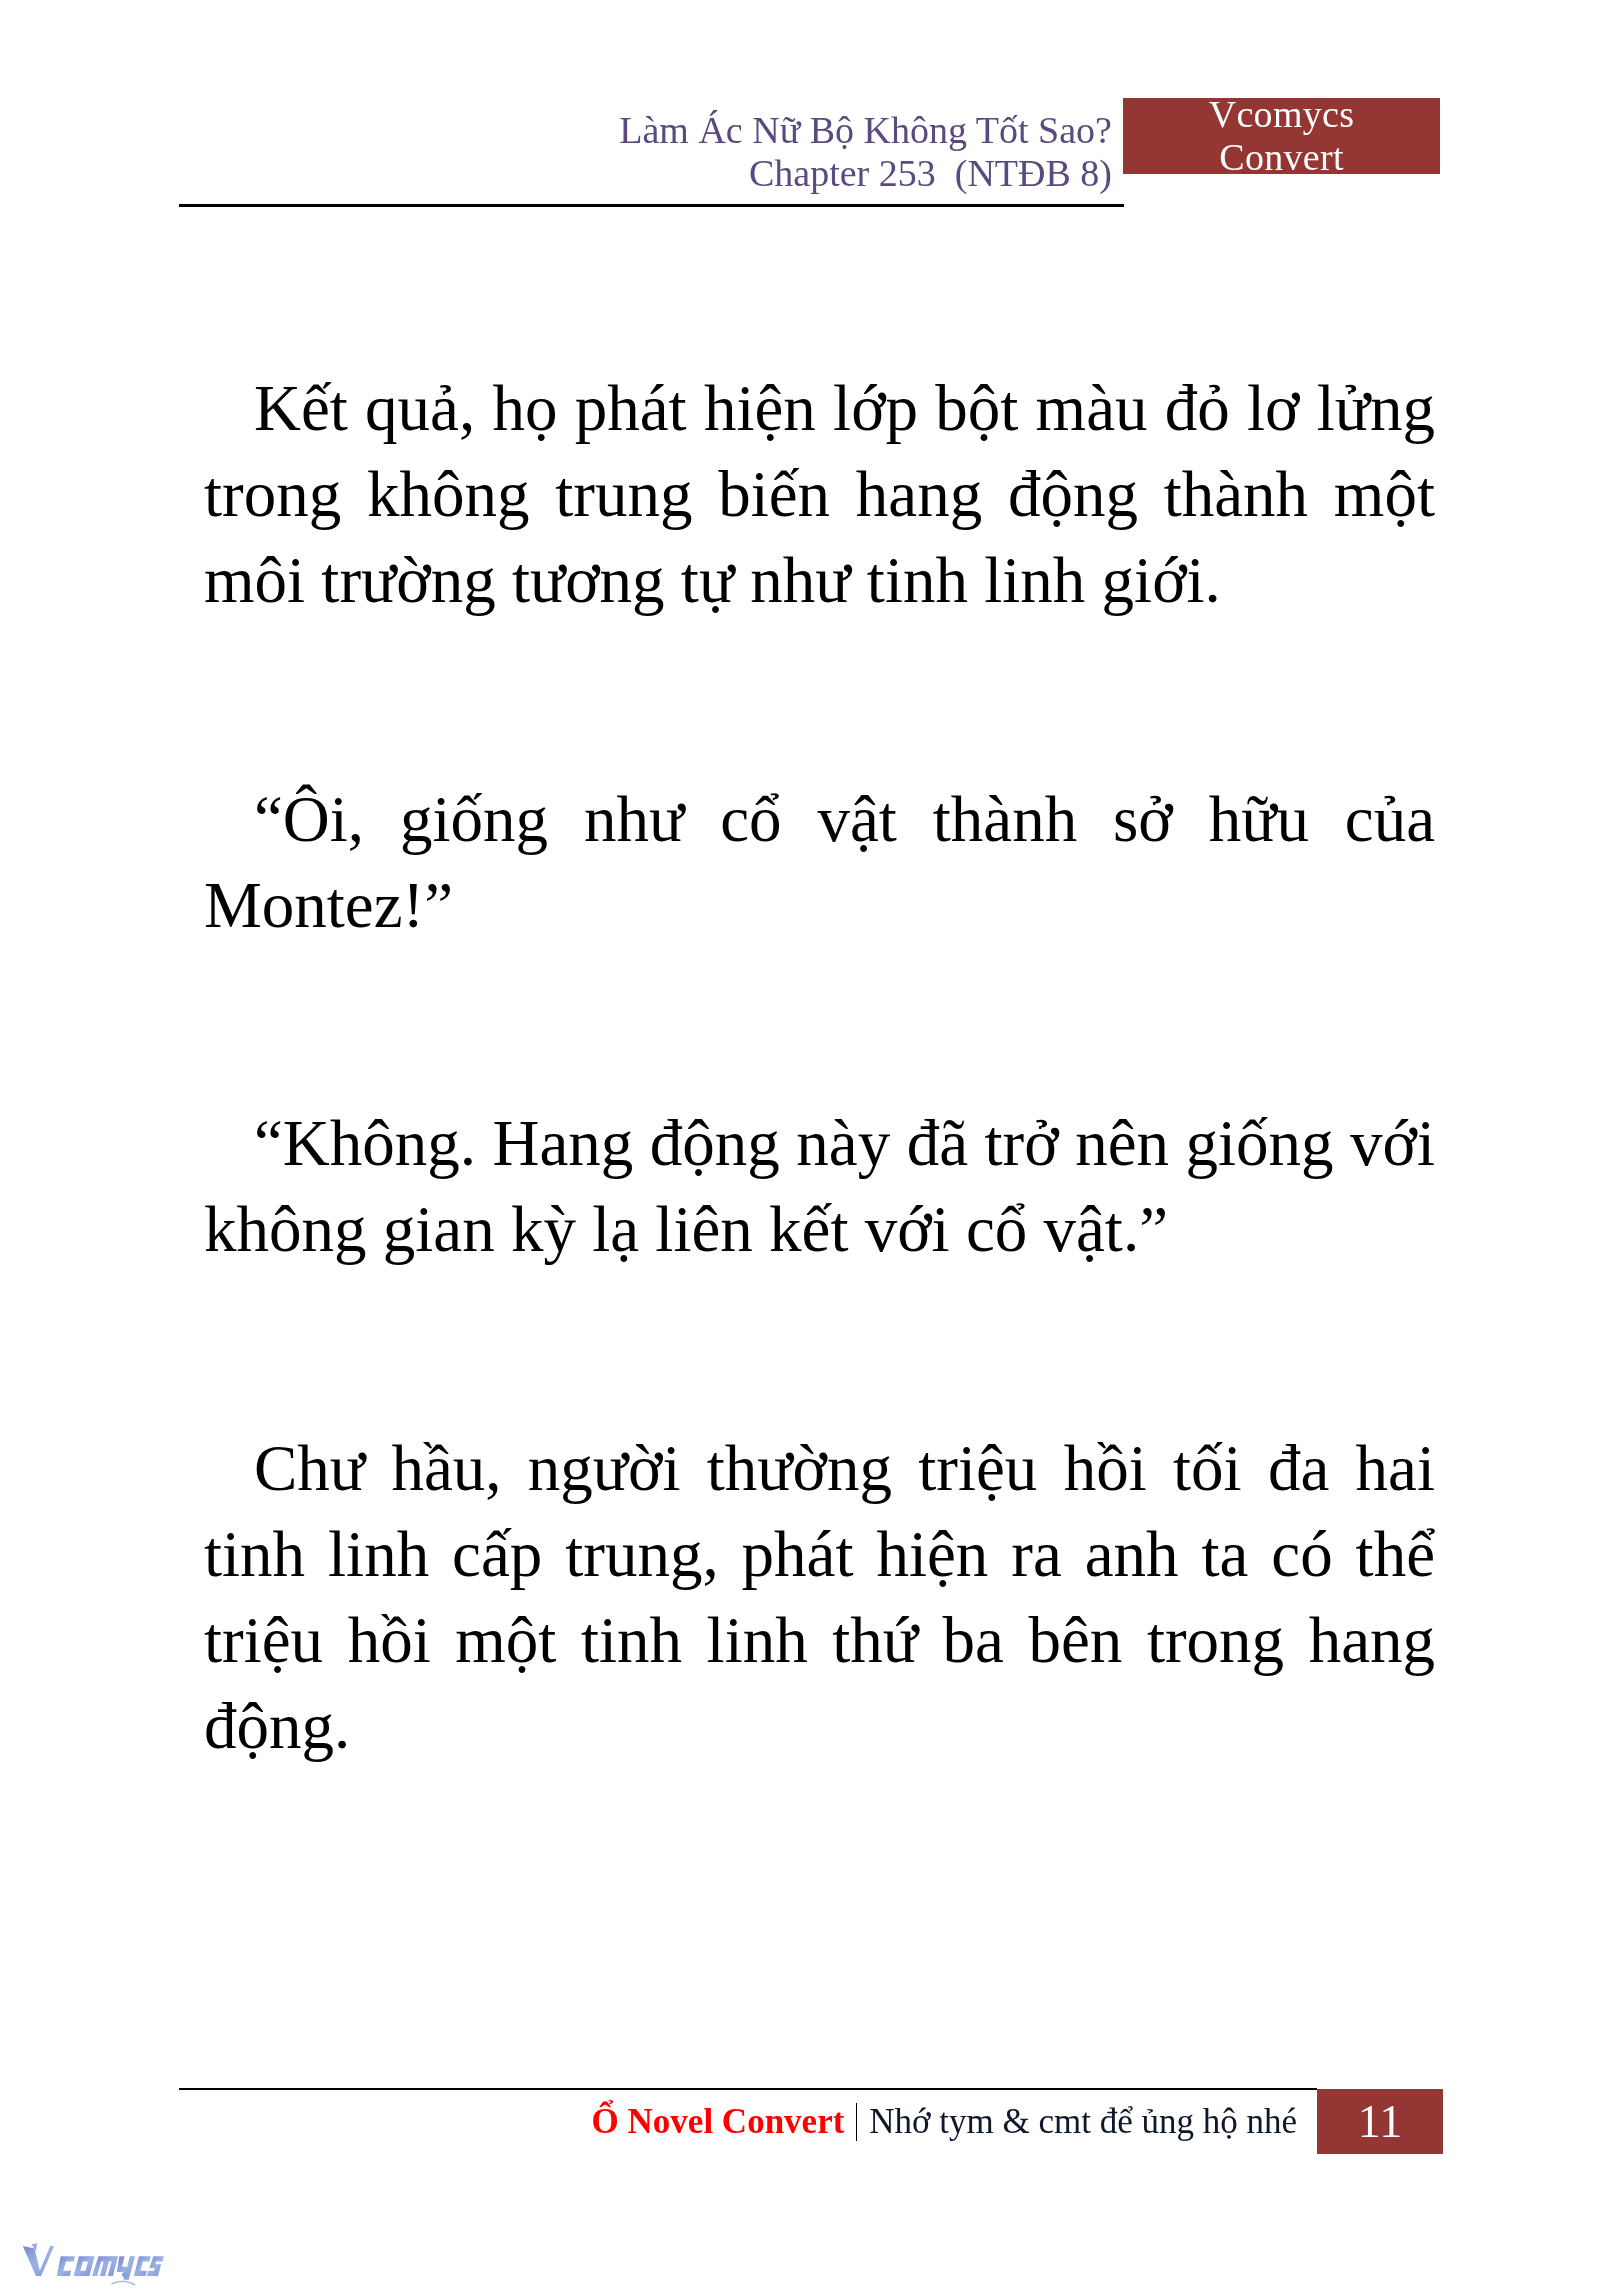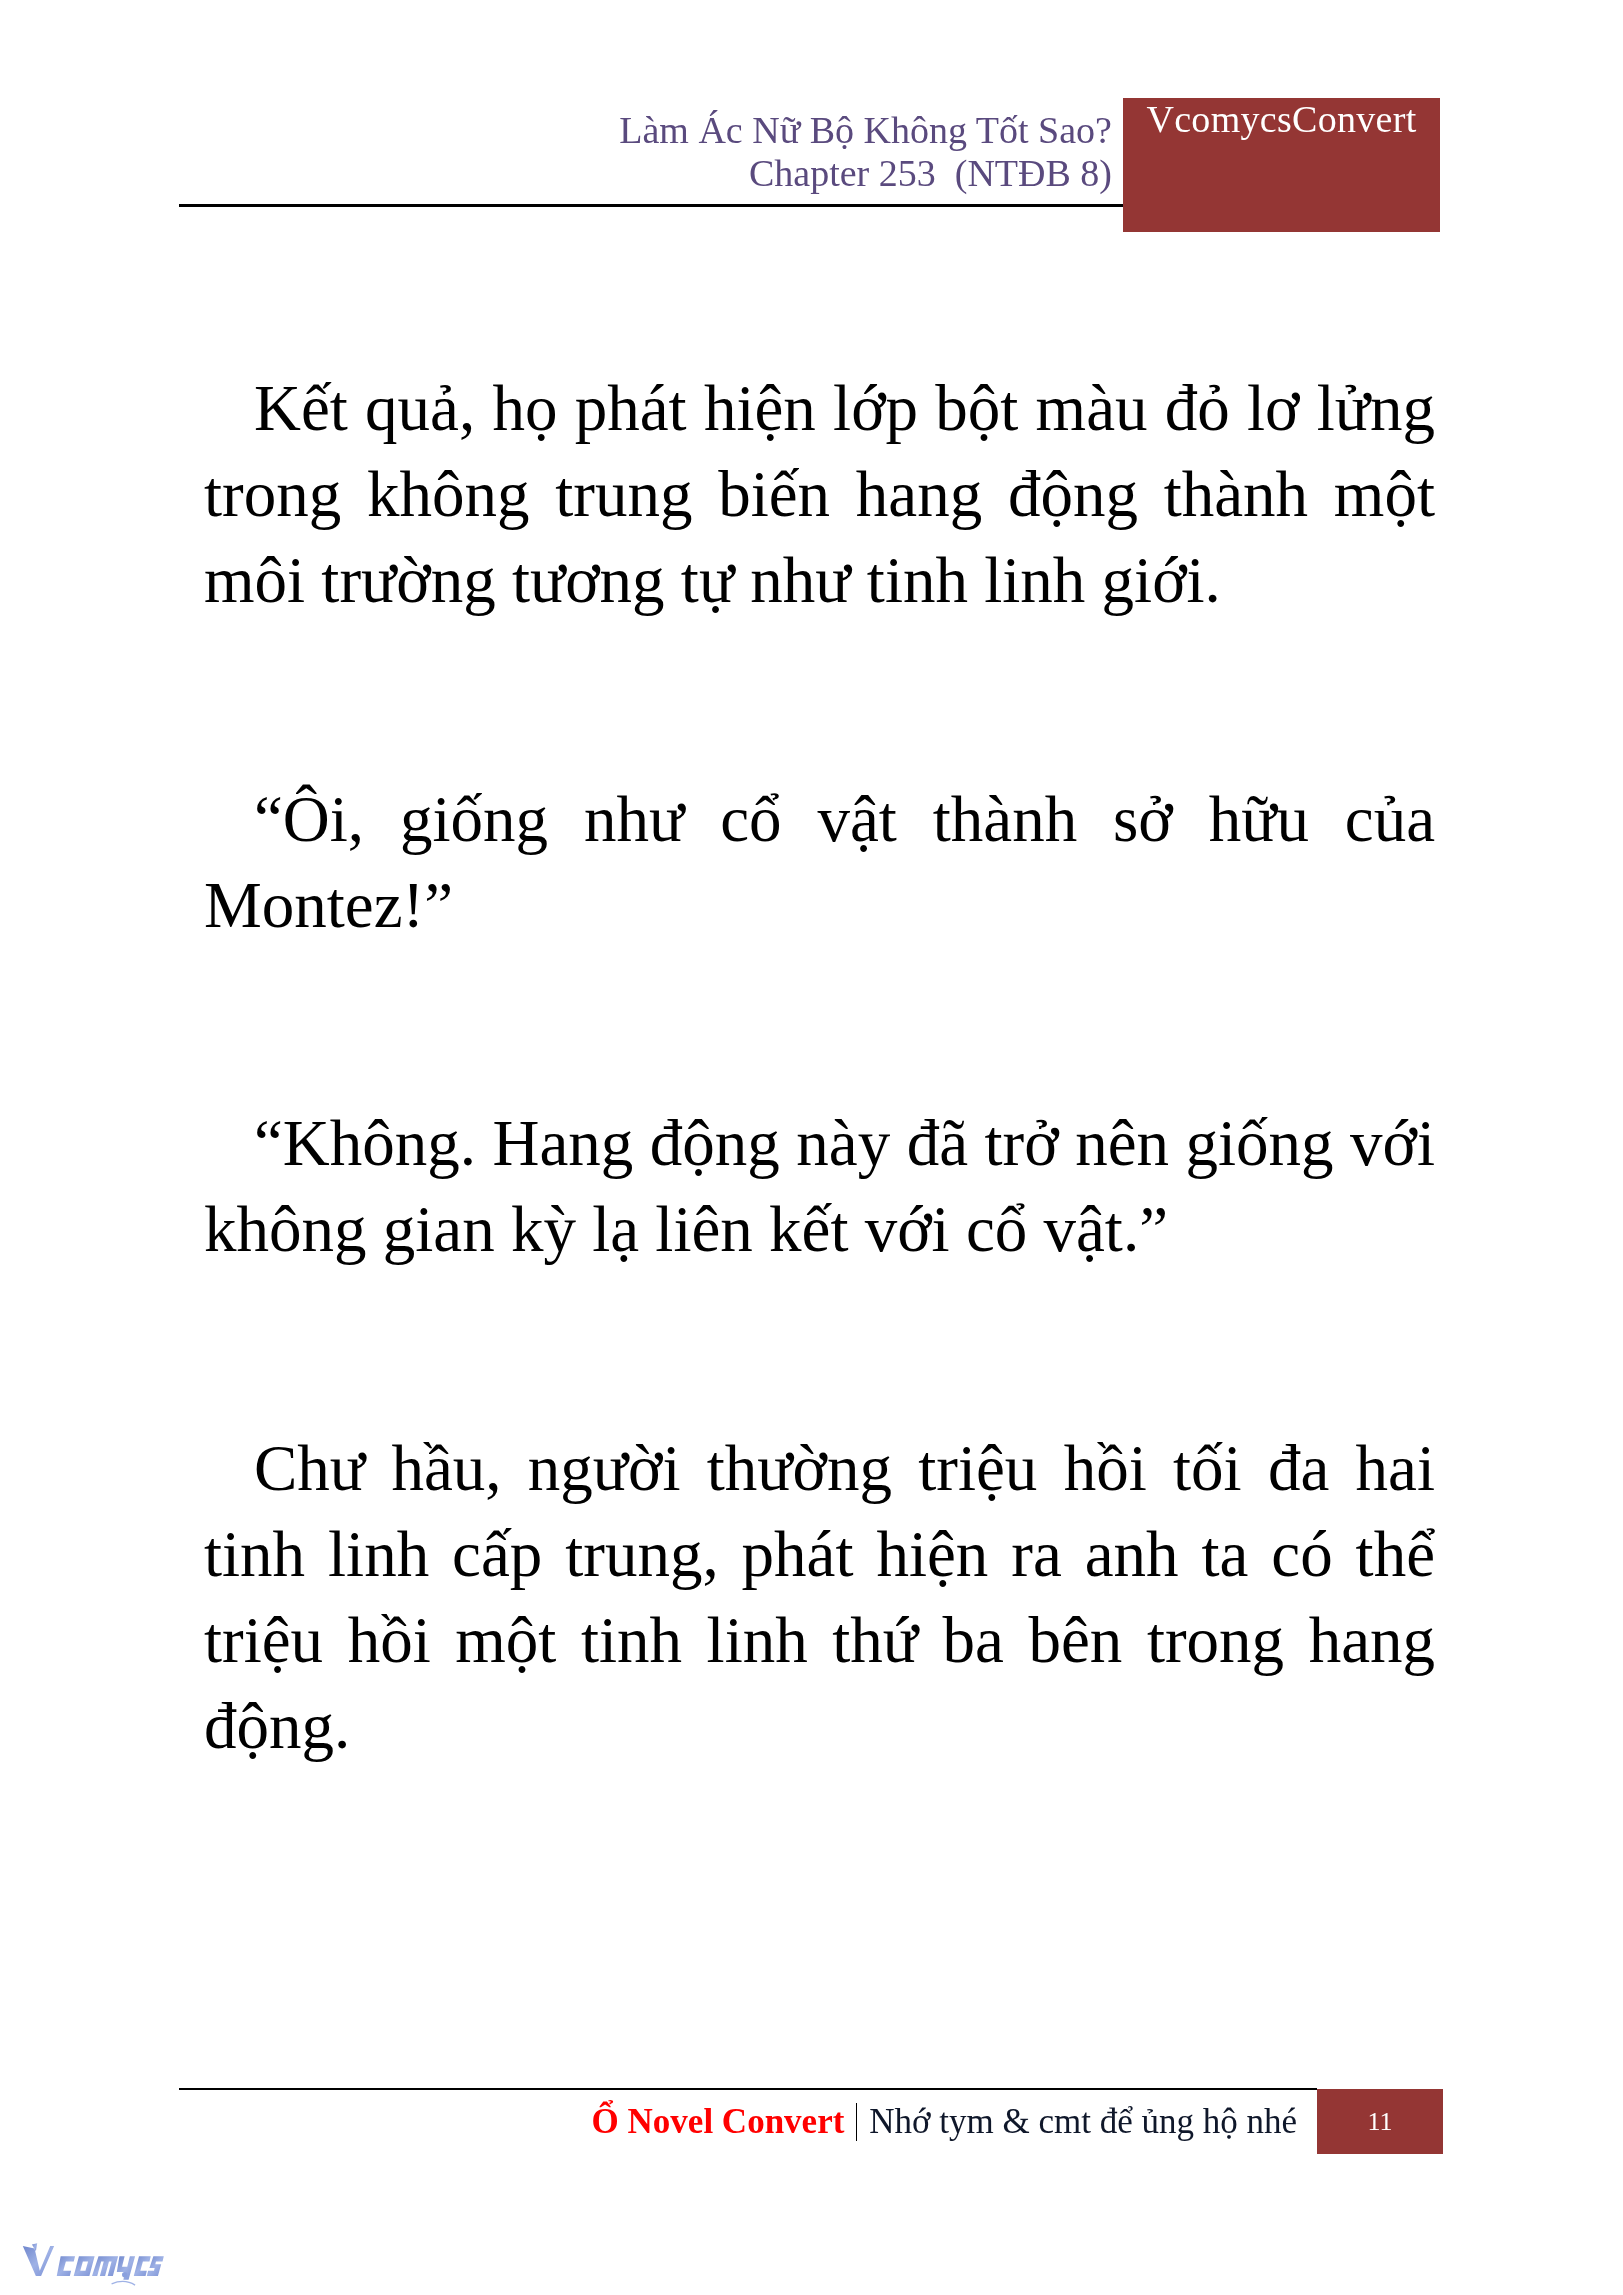--- a/index.html
+++ b/index.html
@@ -35,28 +35,28 @@
       width: 945px;
       height: 2.6px;
       background: #000000;
     }
 
     .header-badge {
       position: absolute;
       left: 1123px;
       top: 98px;
       width: 317px;
-      height: 134px;
+      height: 76px;
       background: #943634;
       color: #ffffff;
       font-size: 38px;
       line-height: 43px;
       text-align: center;
       display: flex;
-      flex-direction: row;
+      flex-direction: column;
       justify-content: center;
       letter-spacing: 0.3px;
     }
 
     
     .content {
       position: absolute;
       left: 196px;
       top: 0;
       width: 1231px;
@@ -111,21 +111,21 @@
       color: #0f172a;
     }
     .page-badge {
       position: absolute;
       left: 1317px;
       top: 2089px;
       width: 126px;
       height: 65px;
       background: #943634;
       color: #ffffff;
-      font-size: 26px;
+      font-size: 46px;
       line-height: 65px;
       text-align: center;
     }
 
     
     .watermark {
       position: absolute;
       left: 19.6px;
       top: 2242px;
       width: 144px;

